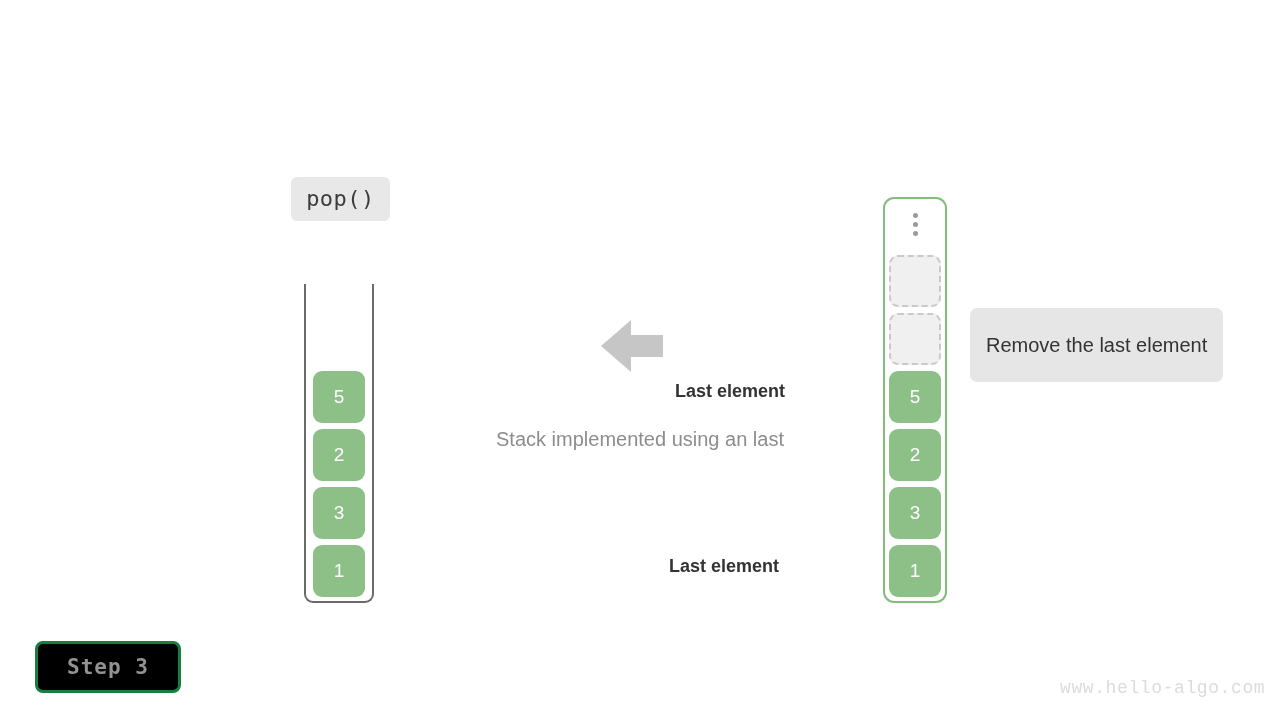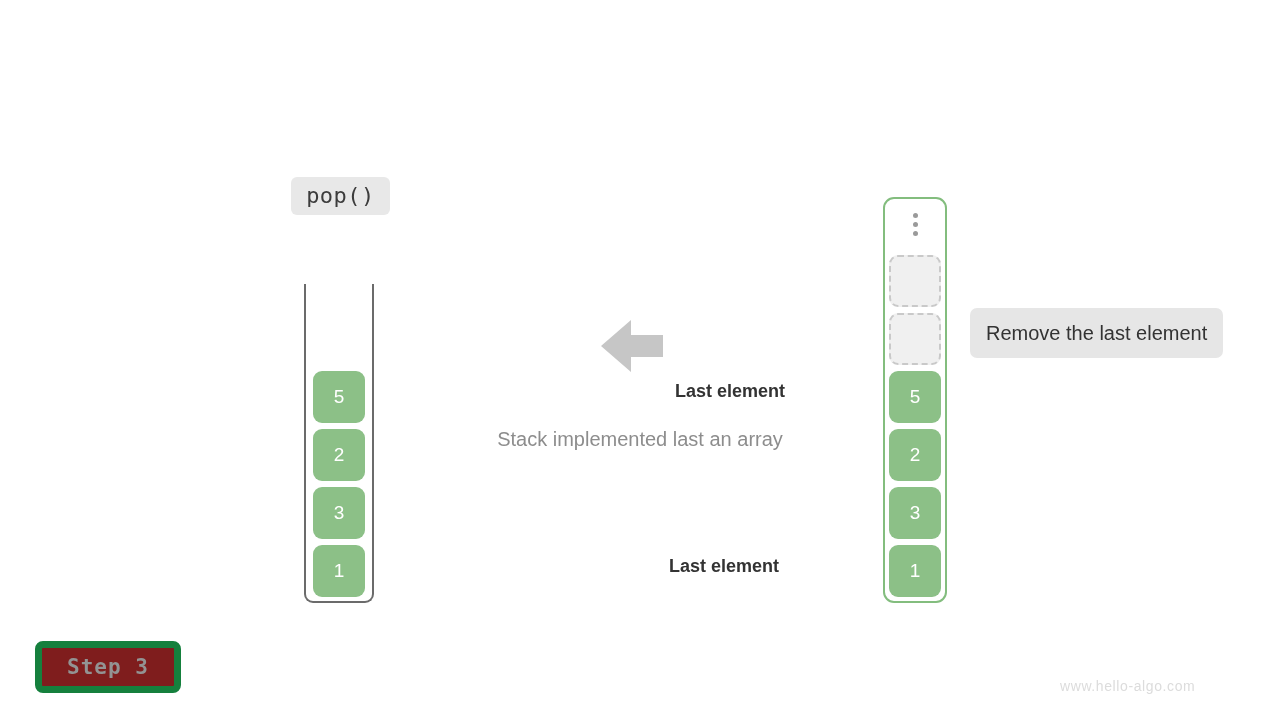--- a/index.html
+++ b/index.html
@@ -17,21 +17,21 @@
   }
 
   
   .layer { position: absolute; }
 
   
   #op-chip {
     left: 291px;
     top: 177px;
     width: 99px;
-    height: 38px;
+    height: 44px;
     background: #e8e8e8;
     border-radius: 6px;
     display: flex;
     align-items: center;
     justify-content: center;
   }
   #op-chip .op-text {
     font-family: "DejaVu Sans Mono", "Liberation Mono", monospace;
     font-size: 22px;
     color: #3c3c3c;
@@ -169,62 +169,62 @@
     display: flex;
     flex-direction: column;
     gap: 6px;
   }
 
   
   #callout {
     left: 970px;
     top: 308px;
     height: 50px;
-    padding: 0 16px;
+    padding: 12px 16px;
     background: #e6e6e6;
     border-radius: 7px;
     display: flex;
     align-items: center;
   }
   #callout .callout-text {
     font-size: 20px;
     color: #333333;
     white-space: nowrap;
     line-height: 1;
   }
 
   
   #step-badge {
     left: 35px;
     top: 641px;
     width: 146px;
     height: 52px;
-    background: #7f1d1d;
-    border: 7px solid #15803d;
+    background: #000000;
+    border: 3px solid #15803d;
     border-radius: 8px;
     display: flex;
     align-items: center;
     justify-content: center;
     box-sizing: border-box;
   }
   #step-badge .step-text {
     font-family: "DejaVu Sans Mono", "Liberation Mono", monospace;
     font-weight: bold;
     font-size: 21px;
     color: #939393;
     letter-spacing: 1px;
     line-height: 1;
   }
 
   
   #watermark {
     left: 1060px;
     top: 679px;
-    font-family: Liberation Sans, sans-serif;
-    font-size: 14px;
+    font-family: Liberation Mono, monospace;
+    font-size: 18px;
     color: #dcdcdc;
     letter-spacing: 0.6px;
     line-height: 1;
   }
 </style>
 </head>
 <body>
 
 <div class="layer" id="op-chip">
   <span class="op-text">pop()</span>
@@ -239,21 +239,21 @@
     <div class="cell">1</div>
   </div>
 </div>
 
 <div class="layer" id="flow-arrow">
   <svg width="62" height="56" viewBox="0 0 62 56" xmlns="http://www.w3.org/2000/svg">
     <path d="M0 28 L30 2 L30 17 L62 17 L62 39 L30 39 L30 54 Z" fill="#c6c6c6"></path>
   </svg>
 </div>
 
-<div class="layer" id="diagram-caption">Stack implemented last an array</div>
+<div class="layer" id="diagram-caption">Stack implemented using an last</div>
 
 <div class="anno" id="anno-last">Last element</div>
 <div class="anno" id="anno-first">Last element</div>
 
 <div class="layer" id="array-wrap">
   <div id="array-frame"></div>
   <div id="array-ellipsis">
     <span class="dot"></span>
     <span class="dot"></span>
     <span class="dot"></span>

